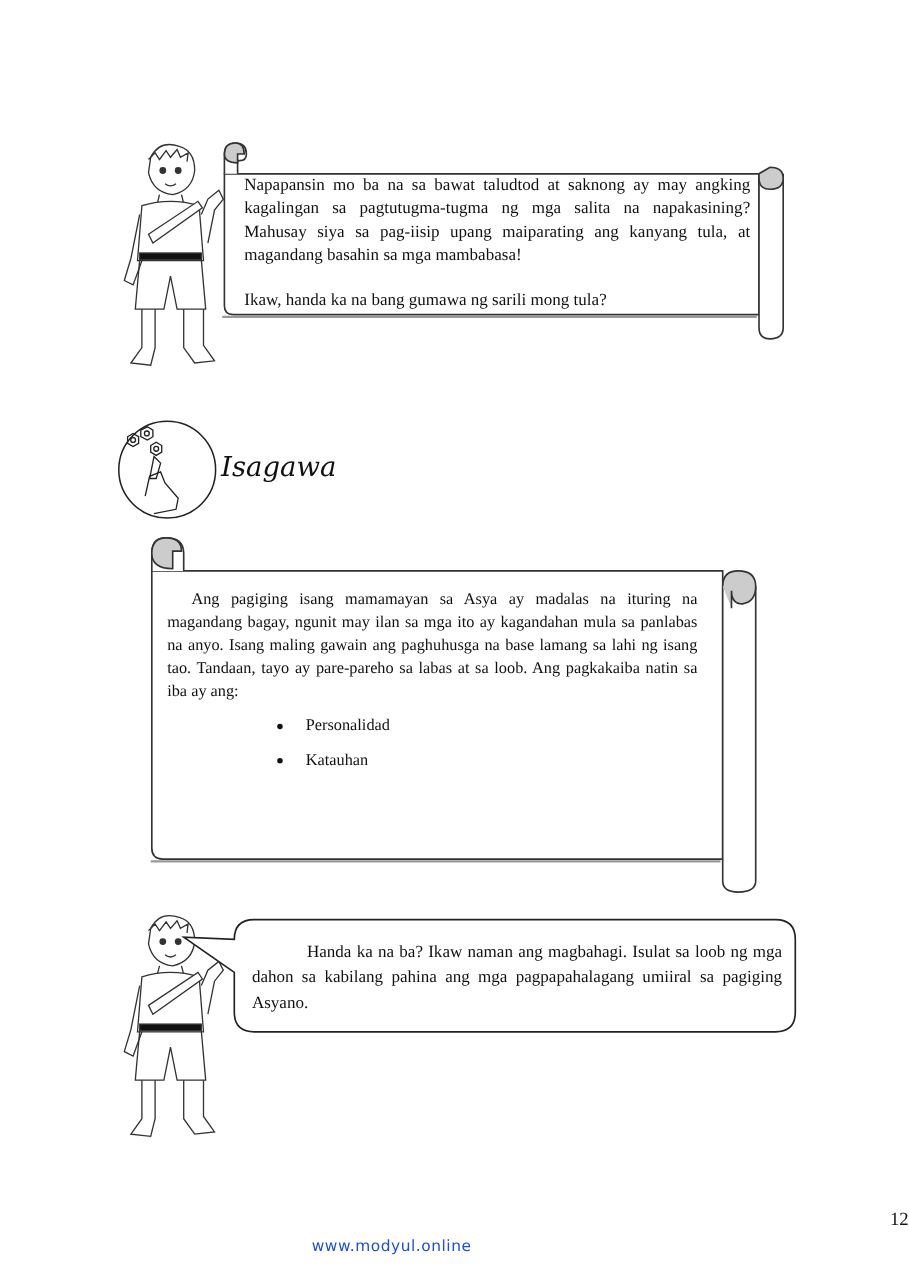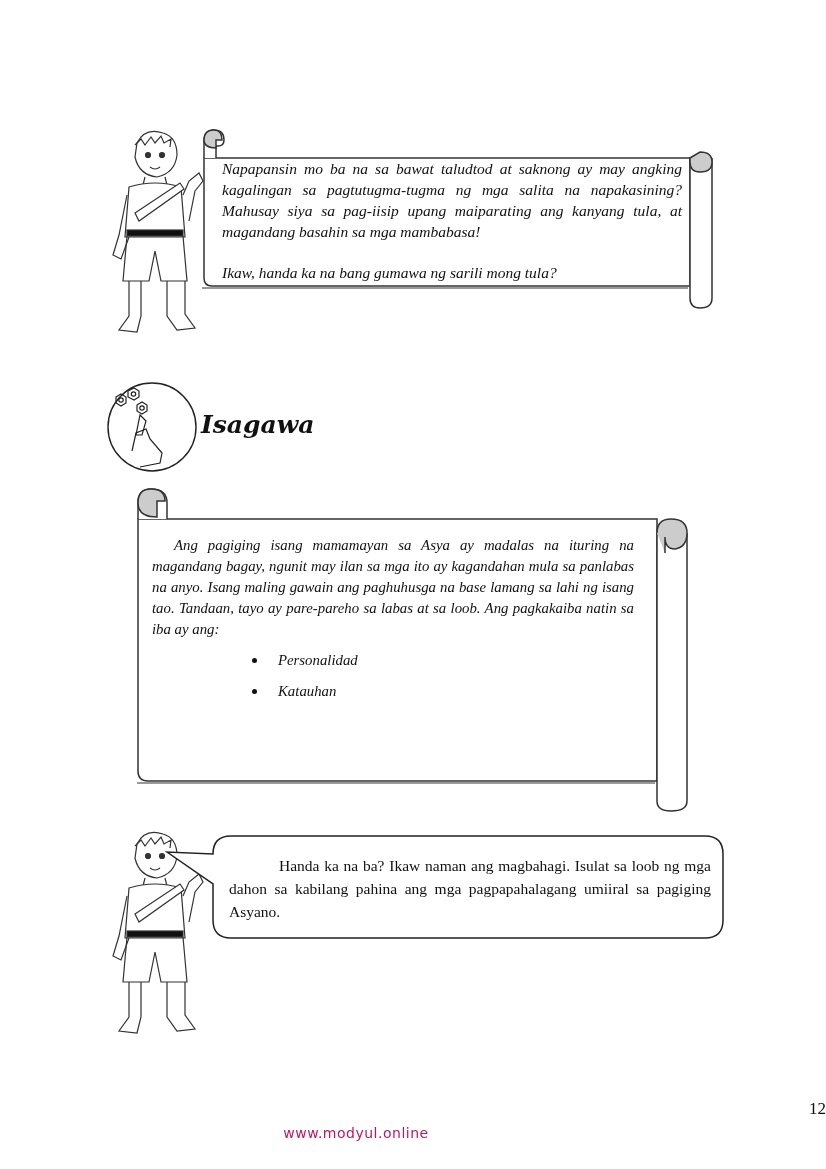--- a/index.html
+++ b/index.html
@@ -1,26 +1,26 @@
 <!DOCTYPE html>
 <html><head>
 <meta charset="utf-8">
 <style>
   html, body { margin:0; padding:0; background:#fff; }
   body { width:826px; height:1169px; position:relative; overflow:hidden; font-family:"Liberation Serif", serif; color:#111; }
   .abs { position:absolute; }
-  .scroll-text { font-style:italic; font-size:15.5px; line-height:21px; text-align:justify; }
+  .scroll-text { font-size:15.5px; line-height:21px; text-align:justify; }
   .scroll-text p { margin:0; }
   .bubble-text { font-size:15.5px; line-height:23px; text-align:justify; }
-  .heading { font-family:"DejaVu Serif", serif; font-weight:bold; font-style:italic; font-size:25px; }
+  .heading { font-family:"DejaVu Serif", serif; font-weight:normal; font-style:italic; font-size:25px; }
   .bullets { list-style:none; margin:0; padding:0; }
   .bullets li { position:relative; padding-left:28px; height:31px; line-height:21px; }
   .bullets li::before { content:""; position:absolute; left:2px; top:8px; width:5px; height:5px; border-radius:50%; background:#111; }
   .page-num { font-size:17px; text-align:right; width:826px; left:0; }
-  .watermark { font-family:"DejaVu Sans", sans-serif; font-size:14px; color:#be185d; text-align:center; width:712px; left:0; letter-spacing:0.5px; }
+  .watermark { font-family:"DejaVu Sans", sans-serif; font-size:14px; color:#1d4ed8; text-align:center; width:712px; left:0; letter-spacing:0.5px; }
 </style>
 </head>
 <body>
 
 <svg class="abs" style="left:105px;top:125px" width="100" height="215" viewBox="0 0 100 215">
   <g fill="none" stroke="#333" stroke-width="1.2">
     <path d="M32 18 q8 -16 26 -10 q14 4 14 22 q-2 18 -20 22 q-18 -2 -22 -20 z" fill="#fff"></path>
     <path d="M30 20 l6 -6 l4 6 l6 -8 l4 6 l6 -7 l3 7 l7 -4 l-1 8"></path>
     <circle cx="43" cy="30" r="2.5" fill="#333"></circle>
       <circle cx="57" cy="30" r="2.5" fill="#333"></circle>

